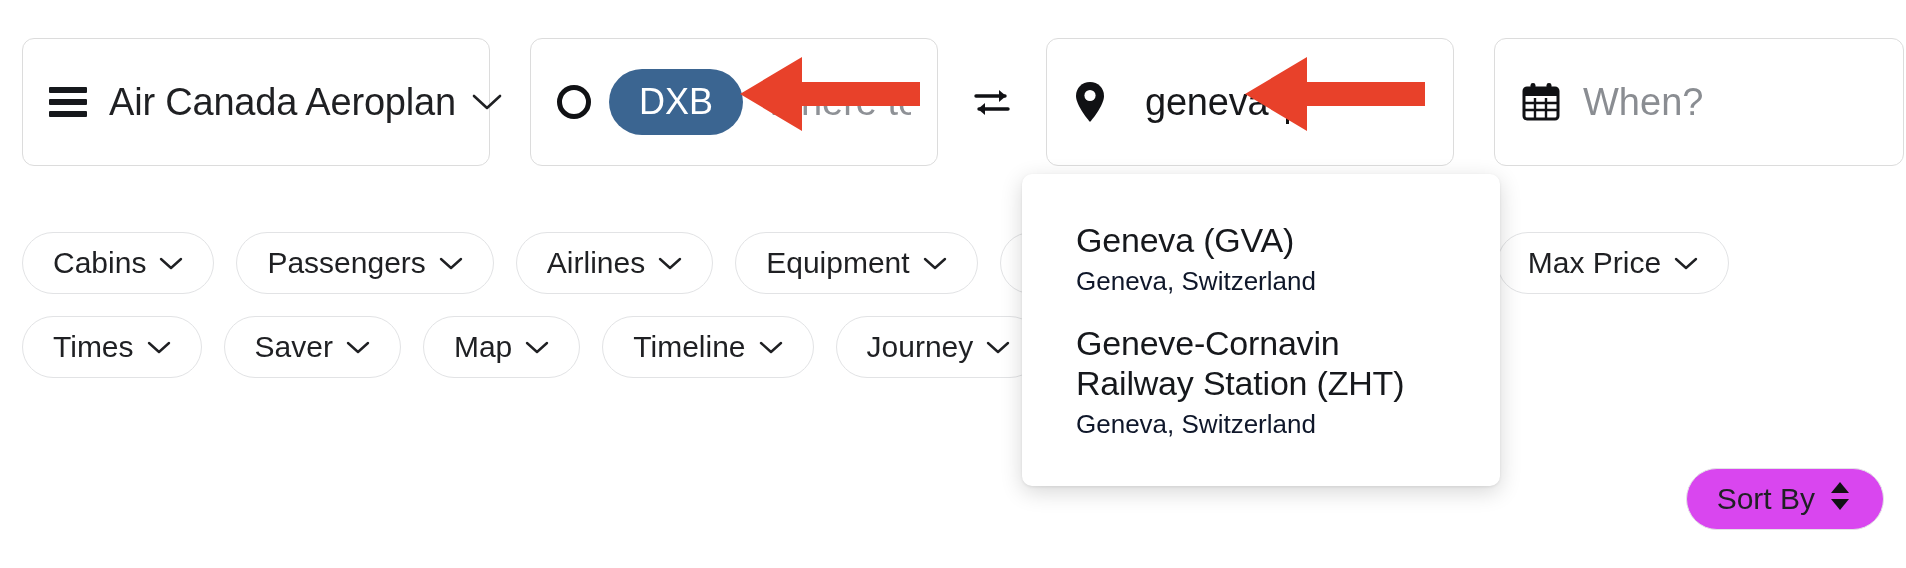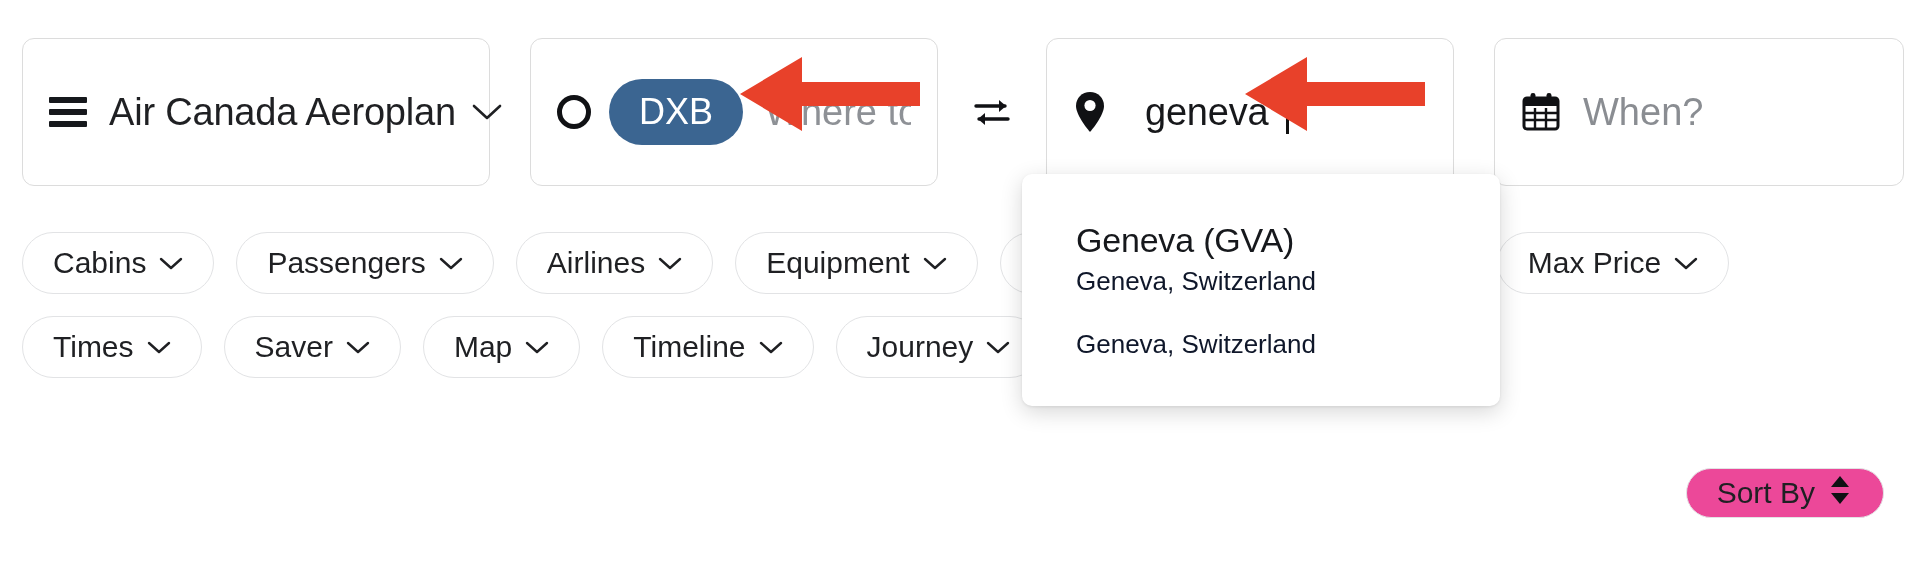--- a/index.html
+++ b/index.html
@@ -19,21 +19,21 @@
 
   
   .search-row {
     position: absolute;
     top: 38px; left: 22px;
     display: flex;
     align-items: center;
     gap: 0px;
   }
   .field {
-    height: 148px;
+    height: 128px;
     border: 1.5px solid #dcdcdc;
     border-radius: 12px;
     background: #fff;
     display: flex;
     align-items: center;
     padding: 0 26px;
   }
   .field-program { width: 468px; justify-content: flex-start; }
   .field-route   { width: 408px; margin-left: 40px; }
   .field-dest    { width: 408px; margin-left: 0px; gap: 16px; }
@@ -136,24 +136,24 @@
     font-weight: 300;
     color: #1f2023;
     white-space: nowrap;
     letter-spacing: -0.4px;
   }
   .headline b { font-weight: 700; }
 
   .sort-by {
     position: absolute;
     top: 468px; right: 22px;
-    height: 50px;
+    height: 62px;
     border: 1.5px solid #e2e3e5;
     border-radius: 999px;
-    background: #ec4899;
+    background: #d946ef;
     display: inline-flex; align-items: center; justify-content: center;
     padding: 0 30px;
     font-size: 30px;
     white-space: nowrap;
   }
   .sort-by .updown { margin-left: 12px; display:inline-block; }
 
   
   .dropdown {
     position: absolute;
@@ -354,20 +354,21 @@
       </svg>
     </span>
   </div>
 
   <div class="dropdown">
     <div class="dd-item">
       <div class="dd-title">Geneva (GVA)</div>
       <div class="dd-sub">Geneva, Switzerland</div>
     </div>
     <div class="dd-item">
+      <div class="dd-title">Geneve-Cornavin Railway Station (ZHT)</div>
       <div class="dd-sub">Geneva, Switzerland</div>
     </div>
   </div>
 
   <div class="arrow arrow-1">
     <svg width="180" height="78" viewBox="0 0 180 78">
       <path d="M0 39 L62 2 L62 27 L180 27 L180 51 L62 51 L62 76 Z" fill="#E8412A"></path>
     </svg>
   </div>
   <div class="arrow arrow-2">

